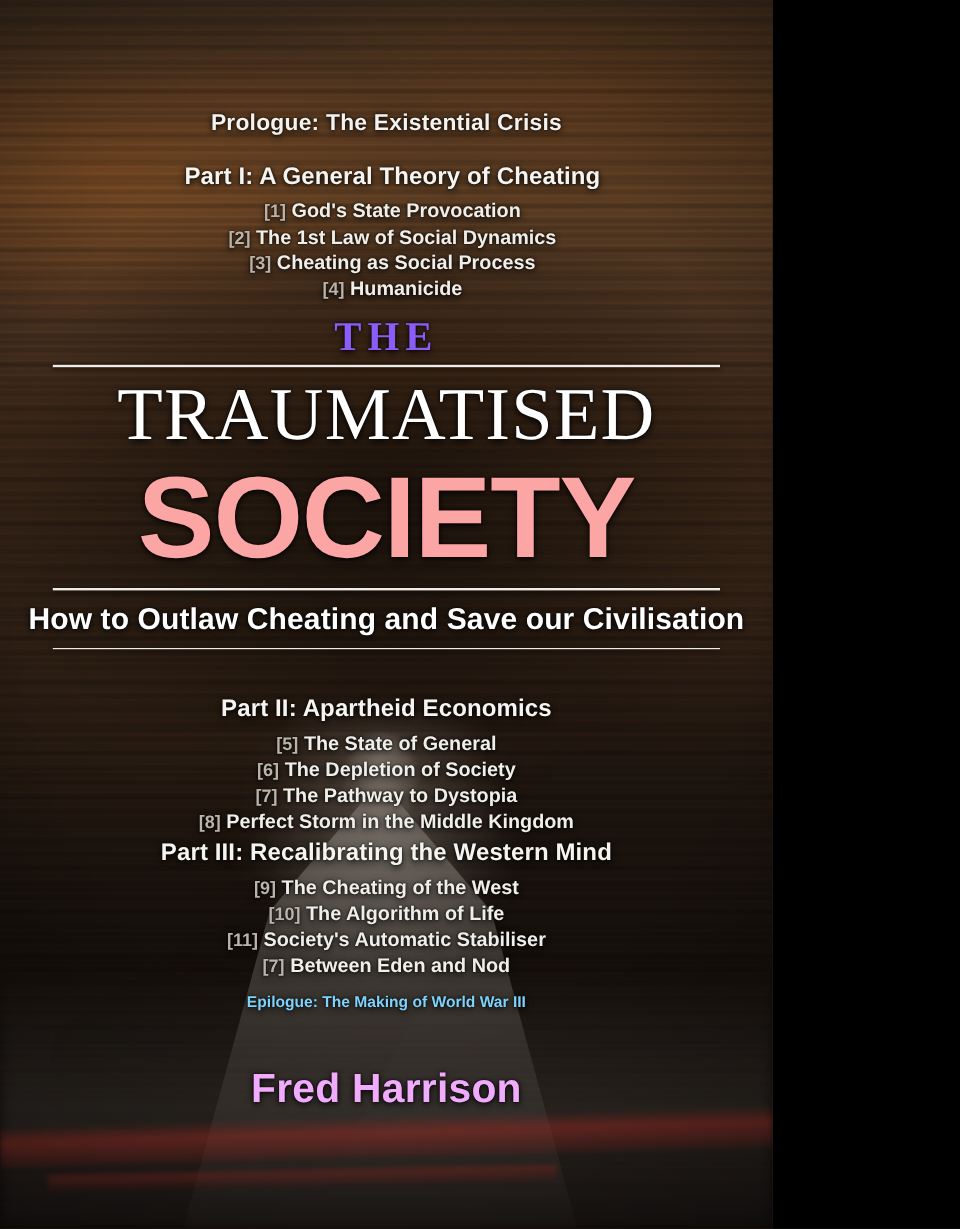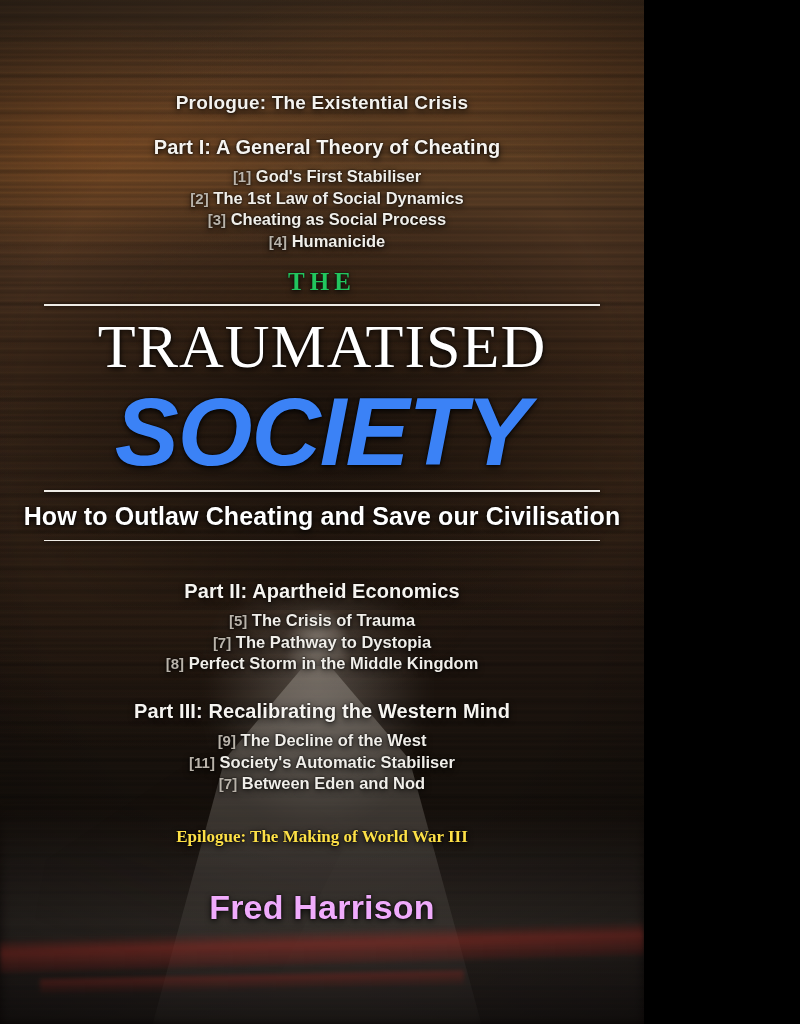--- a/index.html
+++ b/index.html
@@ -206,66 +206,64 @@
   .rule {
     height: 2px;
     background: #efece6;
     margin: 0 auto;
     width: 556px;
     box-shadow: 0 1px 4px rgba(0,0,0,0.8);
   }
   .rule.thin { height: 1.5px; }
   .the {
     font-family: "Liberation Serif", serif;
-    font-size: 25px;
+    font-size: 34px;
     font-weight: bold;
     letter-spacing: 5px;
-    color: #22c55e;
+    color: #8b5cf6;
     line-height: 40px;
     margin-bottom: 2px;
   }
   .traumatised {
     font-family: "Liberation Serif", serif;
     font-size: 62px;
     font-weight: normal;
     letter-spacing: 1px;
     color: #ffffff;
     line-height: 72px;
     margin-top: 4px;
   }
   .society {
     font-family: "Liberation Sans", sans-serif;
     font-size: 96px;
     font-weight: bold;
     letter-spacing: -1px;
-    color: #3b82f6;
+    color: #fca5a5;
     line-height: 104px;
     margin-top: -2px;
     margin-bottom: 6px;
-    font-style: italic;
   }
   .subtitle {
     font-size: 25px;
     font-weight: bold;
     color: #ffffff;
     line-height: 34px;
     margin: 7px 0 7px 0;
     letter-spacing: 0.1px;
   }
 
   #part2 { top: 580px; }
   #part3 { top: 700px; }
 
   .epilogue {
     position: absolute;
     top: 827px; left: 0; right: 0;
-    font-size: 17px;
-    font-weight: bold;
-    color: #fde047;
-    font-family: Liberation Serif, serif;
+    font-size: 13px;
+    font-weight: bold;
+    color: #7dd3fc;
   }
   .author {
     position: absolute;
     top: 888px; left: 0; right: 0;
     font-size: 34px;
     font-weight: bold;
     color: #f0abfc;
     letter-spacing: 0.2px;
   }
 </style>
@@ -291,21 +289,21 @@
   <div class="vignette"></div>
 
   <div class="content">
 
     <div class="prologue">Prologue: The Existential Crisis</div>
 
     <div class="part-block" id="part1">
       <div class="part-title">Part I: A General Theory of Cheating</div>
       <div class="chapter">
         <span class="num">[1]</span>
-        <span>God's First Stabiliser</span>
+        <span>God's State Provocation</span>
       </div>
       <div class="chapter">
         <span class="num">[2]</span>
         <span>The 1st Law of Social Dynamics</span>
       </div>
       <div class="chapter">
         <span class="num">[3]</span>
         <span>Cheating as Social Process</span>
       </div>
       <div class="chapter">
@@ -321,37 +319,45 @@
       <div class="society">SOCIETY</div>
       <div class="rule thin"></div>
       <div class="subtitle">How to Outlaw Cheating and Save our Civilisation</div>
       <div class="rule thin"></div>
     </div>
 
     <div class="part-block" id="part2">
       <div class="part-title">Part II: Apartheid Economics</div>
       <div class="chapter">
         <span class="num">[5]</span>
-        <span>The Crisis of Trauma</span>
+        <span>The State of General</span>
+      </div>
+      <div class="chapter">
+        <span class="num">[6]</span>
+        <span>The Depletion of Society</span>
       </div>
       <div class="chapter">
         <span class="num">[7]</span>
         <span>The Pathway to Dystopia</span>
       </div>
       <div class="chapter">
         <span class="num">[8]</span>
         <span>Perfect Storm in the Middle Kingdom</span>
       </div>
     </div>
 
     <div class="part-block" id="part3">
       <div class="part-title">Part III: Recalibrating the Western Mind</div>
       <div class="chapter">
         <span class="num">[9]</span>
-        <span>The Decline of the West</span>
+        <span>The Cheating of the West</span>
+      </div>
+      <div class="chapter">
+        <span class="num">[10]</span>
+        <span>The Algorithm of Life</span>
       </div>
       <div class="chapter">
         <span class="num">[11]</span>
         <span>Society's Automatic Stabiliser</span>
       </div>
       <div class="chapter">
         <span class="num">[7]</span>
         <span>Between Eden and Nod</span>
       </div>
     </div>

